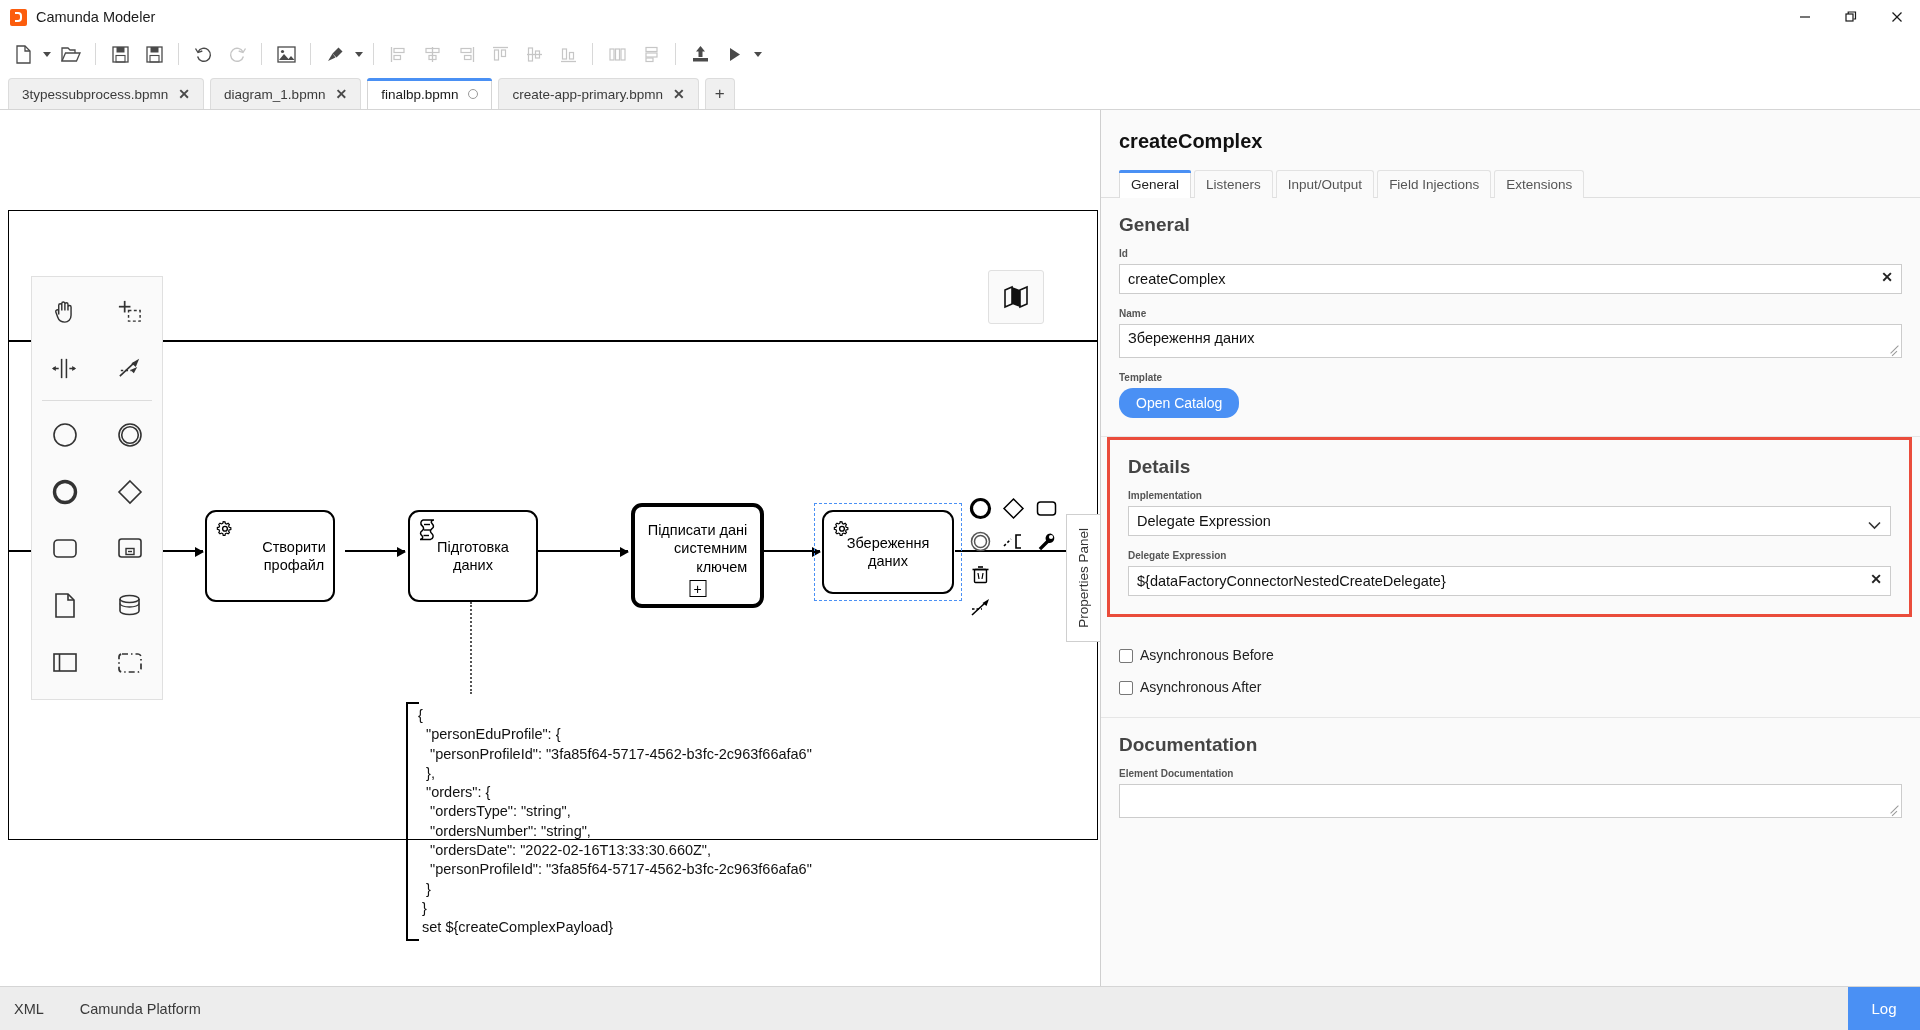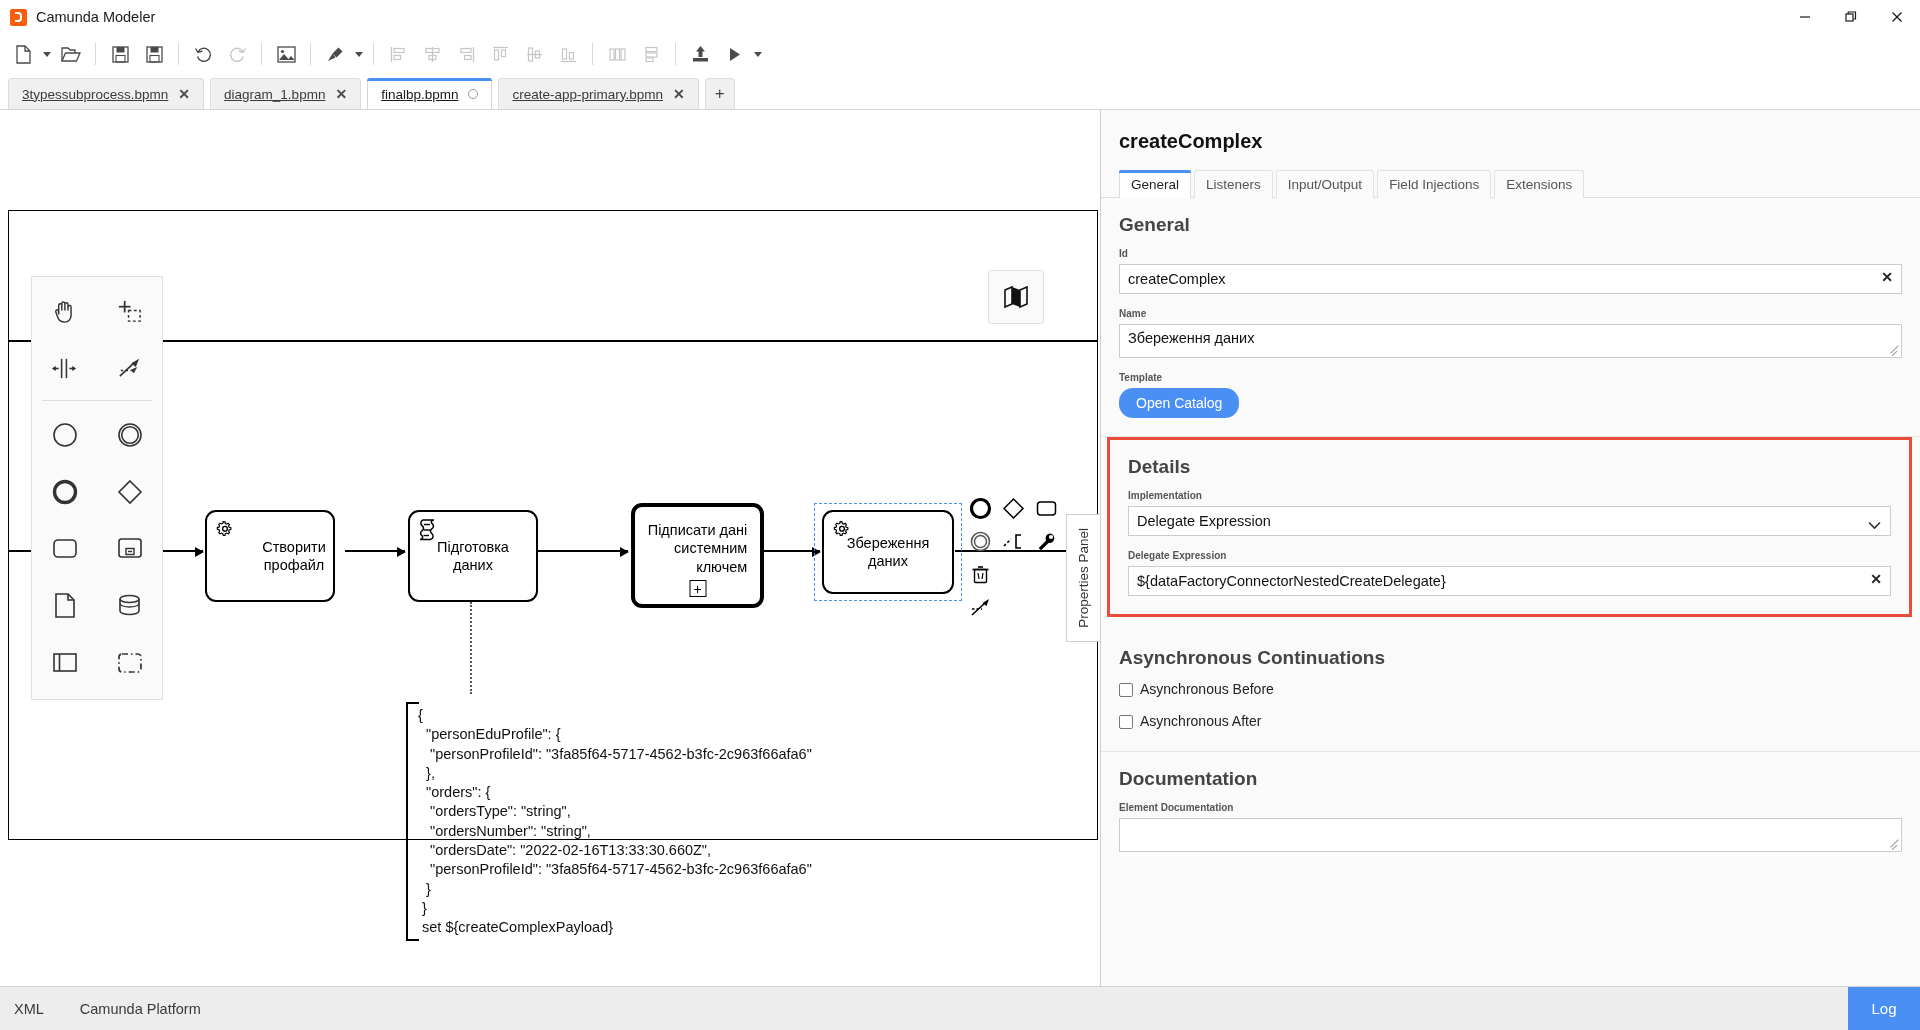--- a/index.html
+++ b/index.html
@@ -32,21 +32,21 @@
   .tb-caret { width:14px; height:32px; display:flex; align-items:center; justify-content:center; }
   .tb-caret:after { content:""; border-left:4px solid transparent; border-right:4px solid transparent; border-top:5px solid #4a4a4a; display:block; }
   .tb-sep { width:1px; height:22px; background:#d8d8d8; margin:0 7px; }
 
   
   .tabbar { height:36px; min-height:36px; display:flex; align-items:flex-end; background:#fff; padding-left:8px; border-bottom:1px solid #d5d5d5; }
   .tab { height:31px; display:flex; align-items:center; padding:0 13px; background:#f0f0f0; border:1px solid #dcdcdc; border-bottom:none;
          border-radius:4px 4px 0 0; margin-right:6px; font-size:13.5px; color:#3b3b3b; position:relative; }
   .tab.active { background:#fff; color:#1a1a1a; border-color:#d5d5d5; }
   .tab.active:before { content:""; position:absolute; left:-1px; right:-1px; top:-1px; height:3px; background:#4a90f4; border-radius:3px 3px 0 0; }
-  .tab .tab-label { white-space:nowrap;text-decoration:underline; }
+  .tab .tab-label { white-space:nowrap; }
   .tab .tab-close { margin-left:10px; font-size:14px; color:#4a4a4a; line-height:1; font-weight:700; }
   .tab .tab-dot { margin-left:10px; width:10px; height:10px; border:1.4px solid #9a9a9a; border-radius:50%; display:inline-block; }
   .tab-add { width:30px; height:31px; display:flex; align-items:center; justify-content:center; background:#f0f0f0; border:1px solid #dcdcdc;
              border-bottom:none; border-radius:4px 4px 0 0; font-size:17px; color:#444; }
 
   
   .body { flex:1; display:flex; min-height:0; position:relative; background:#fff; }
 
   
   .canvas { position:relative; flex:1; overflow:hidden; background:#fff; }
@@ -604,21 +604,20 @@
 
             <div class="field-label">Delegate Expression</div>
             <div class="field-wrap" style="margin-bottom:2px;">
               <input class="field-input" value="${dataFactoryConnectorNestedCreateDelegate}" style="">
               <span class="field-clear">✕</span>
             </div>
           </div>
         </div>
 
         <div class="sec" style="margin-top:14px;">
-          <div class="sec-title">Asynchronous Continuations</div>
           <div class="cb-row">
             <span class="cb"></span>
             <span class="cb-label">Asynchronous Before</span>
           </div>
           <div class="cb-row" style="margin-bottom:4px;">
             <span class="cb"></span>
             <span class="cb-label">Asynchronous After</span>
           </div>
         </div>
 

